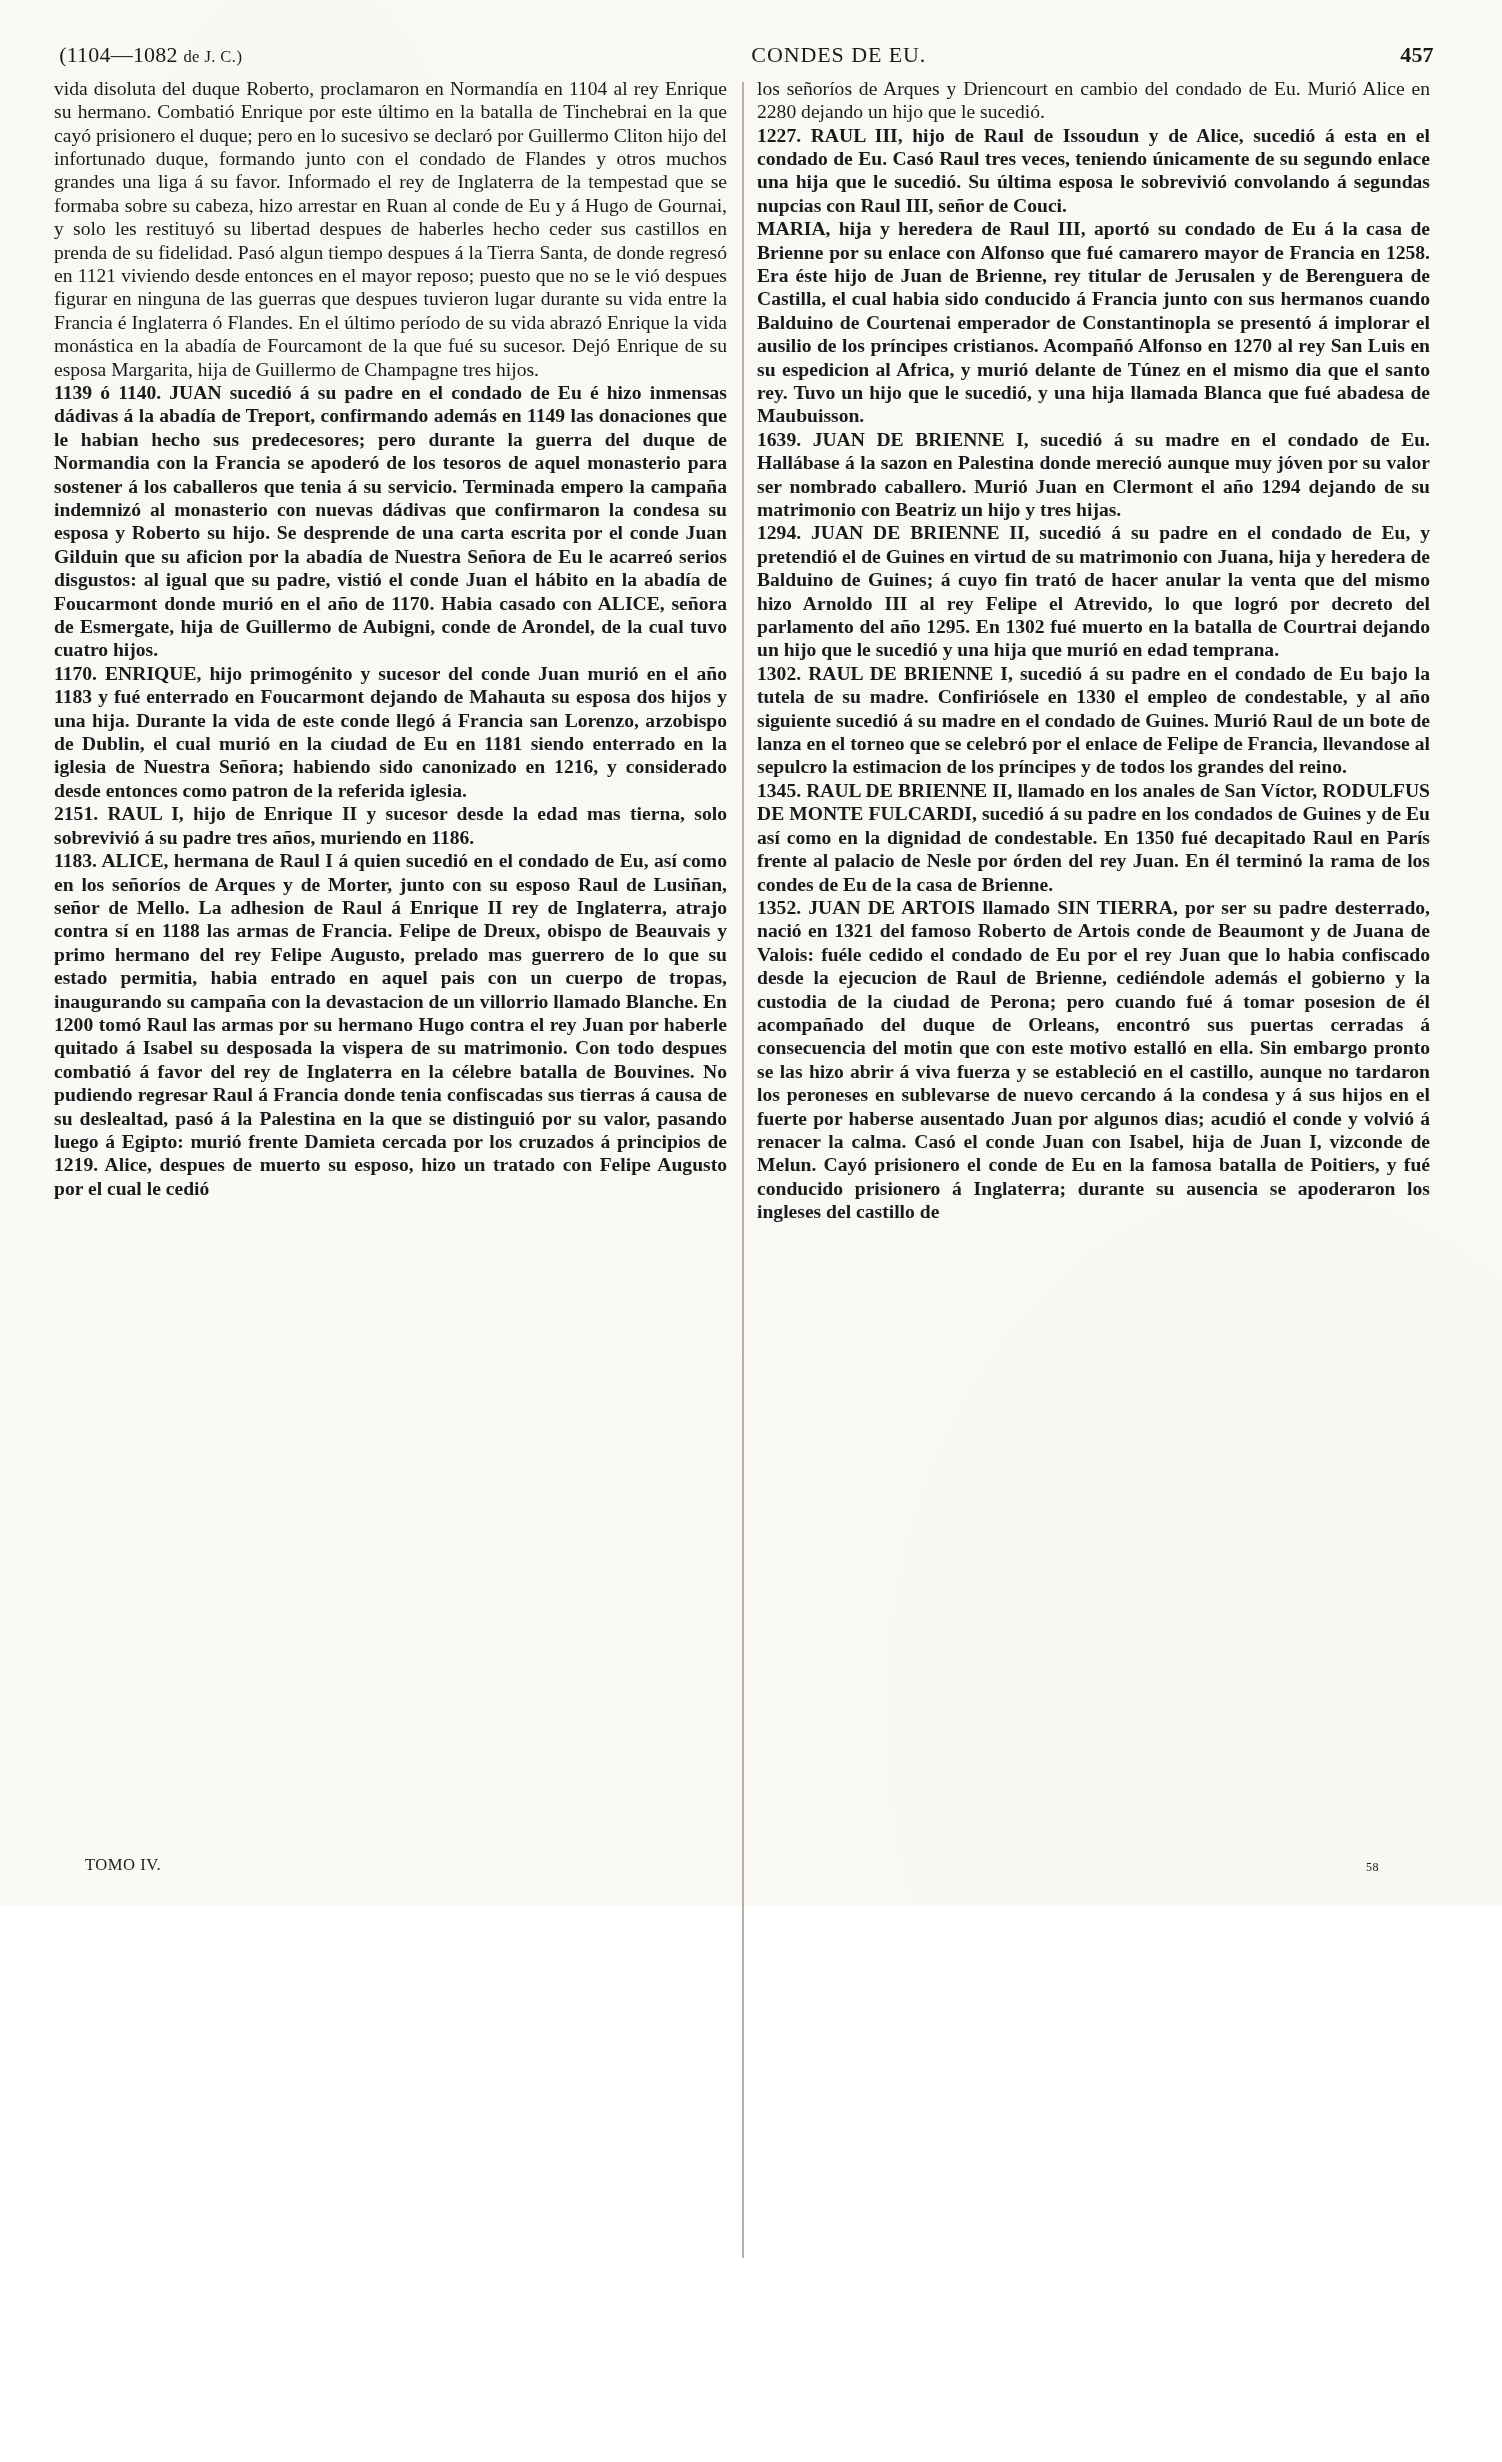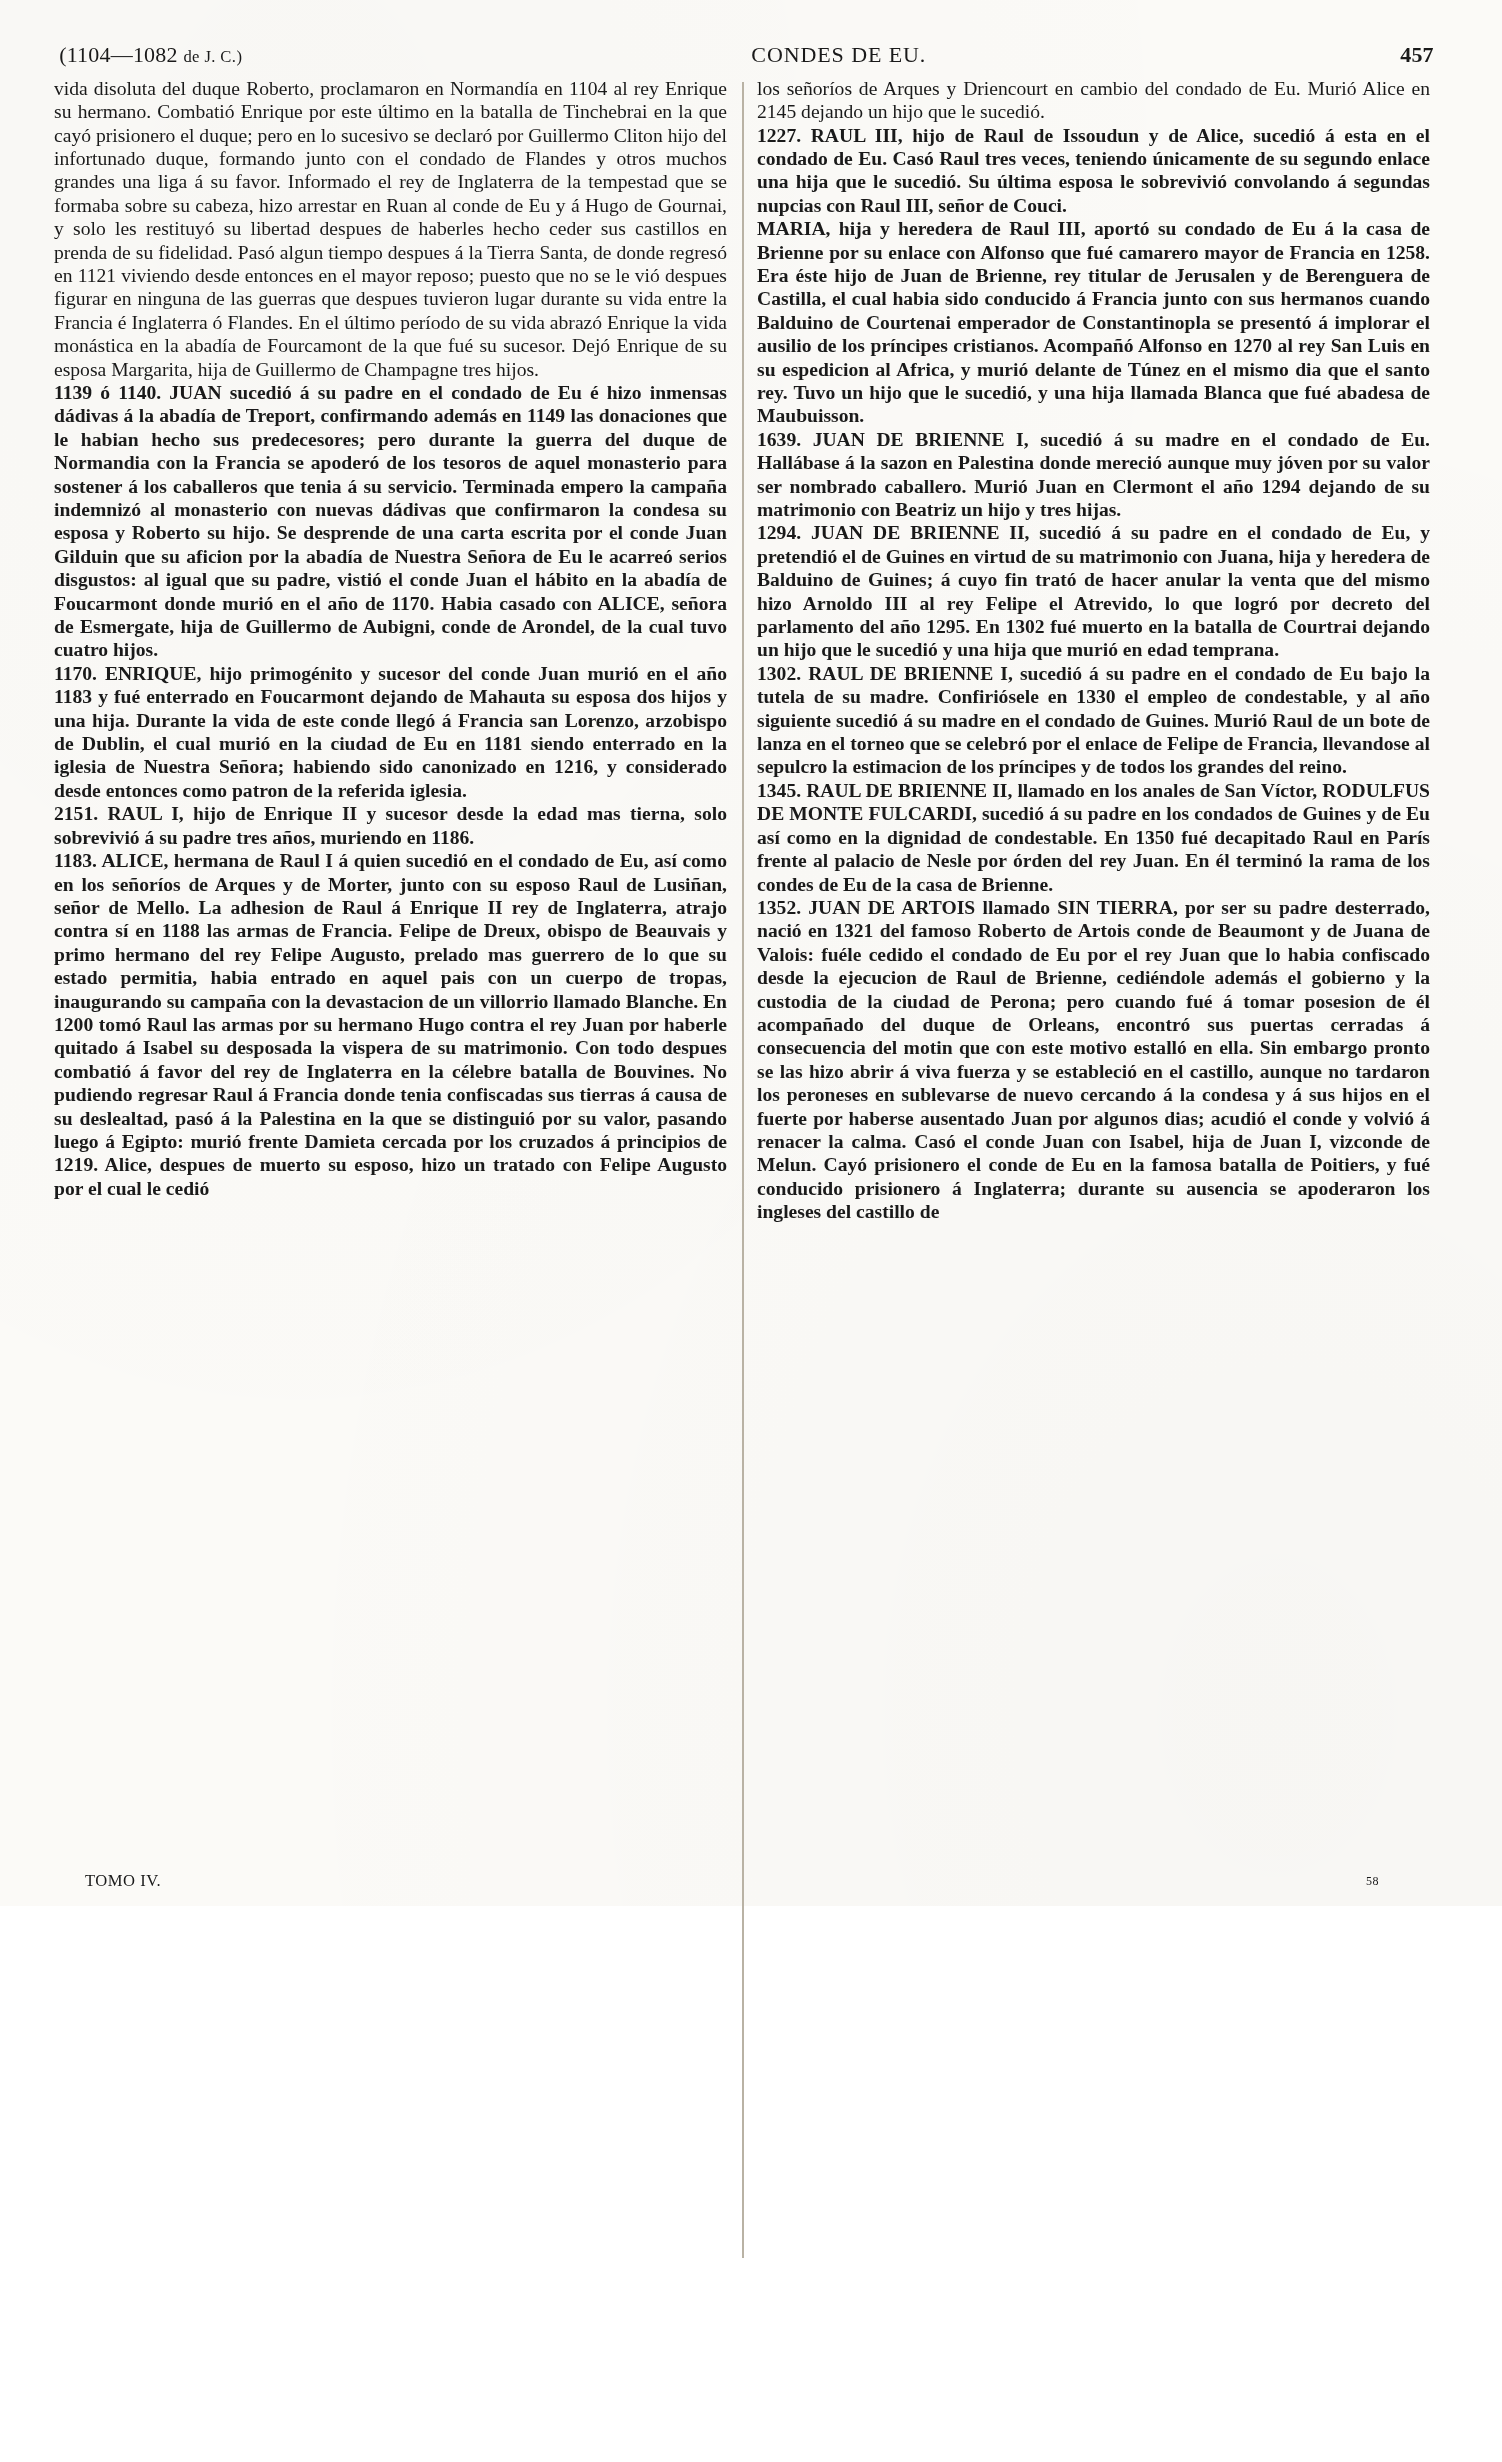--- a/index.html
+++ b/index.html
@@ -82,24 +82,24 @@
     top: 5.2px;
     width: 1.7px;
     height: 2176px;
     background: #b9b2a4;
   }
   
   .footer {
     position: absolute;
     left: 54px;
     right: 54px;
-    bottom: 15px;
+    bottom: 31px;
     display: flex;
     justify-content: space-between;
-    align-items: center;
+    align-items: flex-end;
     font-size: 16.6px;
     letter-spacing: 0.5px;
   }
   .footer .tomo {
     padding-left: 31px;
     font-variant: small-caps;
   }
   .footer .signature {
     padding-right: 70px;
     font-size: 12px;
@@ -133,21 +133,21 @@
       <p>vida disoluta del duque Roberto, proclamaron en Normandía en 1104 al rey Enrique su hermano. Combatió Enrique por este último en la batalla de Tinchebrai en la que cayó prisionero el duque; pero en lo sucesivo se declaró por Guillermo Cliton hijo del infortunado duque, formando junto con el condado de Flandes y otros muchos grandes una liga á su favor. Informado el rey de Inglaterra de la tempestad que se formaba sobre su cabeza, hizo arrestar en Ruan al conde de Eu y á Hugo de Gournai, y solo les restituyó su libertad despues de haberles hecho ceder sus castillos en prenda de su fidelidad. Pasó algun tiempo despues á la Tierra Santa, de donde regresó en 1121 viviendo desde entonces en el mayor reposo; puesto que no se le vió despues figurar en ninguna de las guerras que despues tuvieron lugar durante su vida entre la Francia é Inglaterra ó Flandes. En el último período de su vida abrazó Enrique la vida monástica en la abadía de Fourcamont de la que fué su sucesor. Dejó Enrique de su esposa Margarita, hija de Guillermo de Champagne tres hijos.</p>
       <p class="indent">1139 ó 1140. JUAN sucedió á su padre en el condado de Eu é hizo inmensas dádivas á la abadía de Treport, confirmando además en 1149 las donaciones que le habian hecho sus predecesores; pero durante la guerra del duque de Normandia con la Francia se apoderó de los tesoros de aquel monasterio para sostener á los caballeros que tenia á su servicio. Terminada empero la campaña indemnizó al monasterio con nuevas dádivas que confirmaron la condesa su esposa y Roberto su hijo. Se desprende de una carta escrita por el conde Juan Gilduin que su aficion por la abadía de Nuestra Señora de Eu le acarreó serios disgustos: al igual que su padre, vistió el conde Juan el hábito en la abadía de Foucarmont donde murió en el año de 1170. Habia casado con ALICE, señora de Esmergate, hija de Guillermo de Aubigni, conde de Arondel, de la cual tuvo cuatro hijos.</p>
       <p class="indent">1170. ENRIQUE, hijo primogénito y sucesor del conde Juan murió en el año 1183 y fué enterrado en Foucarmont dejando de Mahauta su esposa dos hijos y una hija. Durante la vida de este conde llegó á Francia san Lorenzo, arzobispo de Dublin, el cual murió en la ciudad de Eu en 1181 siendo enterrado en la iglesia de Nuestra Señora; habiendo sido canonizado en 1216, y considerado desde entonces como patron de la referida iglesia.</p>
       <p class="indent">2151. RAUL I, hijo de Enrique II y sucesor desde la edad mas tierna, solo sobrevivió á su padre tres años, muriendo en 1186.</p>
       <p class="indent">1183. ALICE, hermana de Raul I á quien sucedió en el condado de Eu, así como en los señoríos de Arques y de Morter, junto con su esposo Raul de Lusiñan, señor de Mello. La adhesion de Raul á Enrique II rey de Inglaterra, atrajo contra sí en 1188 las armas de Francia. Felipe de Dreux, obispo de Beauvais y primo hermano del rey Felipe Augusto, prelado mas guerrero de lo que su estado permitia, habia entrado en aquel pais con un cuerpo de tropas, inaugurando su campaña con la devastacion de un villorrio llamado Blanche. En 1200 tomó Raul las armas por su hermano Hugo contra el rey Juan por haberle quitado á Isabel su desposada la vispera de su matrimonio. Con todo despues combatió á favor del rey de Inglaterra en la célebre batalla de Bouvines. No pudiendo regresar Raul á Francia donde tenia confiscadas sus tierras á causa de su deslealtad, pasó á la Palestina en la que se distinguió por su valor, pasando luego á Egipto: murió frente Damieta cercada por los cruzados á principios de 1219. Alice, despues de muerto su esposo, hizo un tratado con Felipe Augusto por el cual le cedió</p>
     </div>
 
     <div class="divider"></div>
 
     <div class="col">
-      <p>los señoríos de Arques y Driencourt en cambio del condado de Eu. Murió Alice en 2145 dejando un hijo que le sucedió.</p>
+      <p>los señoríos de Arques y Driencourt en cambio del condado de Eu. Murió Alice en 2280 dejando un hijo que le sucedió.</p>
       <p class="indent">1227. RAUL III, hijo de Raul de Issoudun y de Alice, sucedió á esta en el condado de Eu. Casó Raul tres veces, teniendo únicamente de su segundo enlace una hija que le sucedió. Su última esposa le sobrevivió convolando á segundas nupcias con Raul III, señor de Couci.</p>
       <p class="indent">MARIA, hija y heredera de Raul III, aportó su condado de Eu á la casa de Brienne por su enlace con Alfonso que fué camarero mayor de Francia en 1258. Era éste hijo de Juan de Brienne, rey titular de Jerusalen y de Berenguera de Castilla, el cual habia sido conducido á Francia junto con sus hermanos cuando Balduino de Courtenai emperador de Constantinopla se presentó á implorar el ausilio de los príncipes cristianos. Acompañó Alfonso en 1270 al rey San Luis en su espedicion al Africa, y murió delante de Túnez en el mismo dia que el santo rey. Tuvo un hijo que le sucedió, y una hija llamada Blanca que fué abadesa de Maubuisson.</p>
       <p class="indent">1639. JUAN DE BRIENNE I, sucedió á su madre en el condado de Eu. Hallábase á la sazon en Palestina donde mereció aunque muy jóven por su valor ser nombrado caballero. Murió Juan en Clermont el año 1294 dejando de su matrimonio con Beatriz un hijo y tres hijas.</p>
       <p class="indent">1294. JUAN DE BRIENNE II, sucedió á su padre en el condado de Eu, y pretendió el de Guines en virtud de su matrimonio con Juana, hija y heredera de Balduino de Guines; á cuyo fin trató de hacer anular la venta que del mismo hizo Arnoldo III al rey Felipe el Atrevido, lo que logró por decreto del parlamento del año 1295. En 1302 fué muerto en la batalla de Courtrai dejando un hijo que le sucedió y una hija que murió en edad temprana.</p>
       <p class="indent">1302. RAUL DE BRIENNE I, sucedió á su padre en el condado de Eu bajo la tutela de su madre. Confiriósele en 1330 el empleo de condestable, y al año siguiente sucedió á su madre en el condado de Guines. Murió Raul de un bote de lanza en el torneo que se celebró por el enlace de Felipe de Francia, llevandose al sepulcro la estimacion de los príncipes y de todos los grandes del reino.</p>
       <p class="indent">1345. RAUL DE BRIENNE II, llamado en los anales de San Víctor, RODULFUS DE MONTE FULCARDI, sucedió á su padre en los condados de Guines y de Eu así como en la dignidad de condestable. En 1350 fué decapitado Raul en París frente al palacio de Nesle por órden del rey Juan. En él terminó la rama de los condes de Eu de la casa de Brienne.</p>
       <p class="indent">1352. JUAN DE ARTOIS llamado SIN TIERRA, por ser su padre desterrado, nació en 1321 del famoso Roberto de Artois conde de Beaumont y de Juana de Valois: fuéle cedido el condado de Eu por el rey Juan que lo habia confiscado desde la ejecucion de Raul de Brienne, cediéndole además el gobierno y la custodia de la ciudad de Perona; pero cuando fué á tomar posesion de él acompañado del duque de Orleans, encontró sus puertas cerradas á consecuencia del motin que con este motivo estalló en ella. Sin embargo pronto se las hizo abrir á viva fuerza y se estableció en el castillo, aunque no tardaron los peroneses en sublevarse de nuevo cercando á la condesa y á sus hijos en el fuerte por haberse ausentado Juan por algunos dias; acudió el conde y volvió á renacer la calma. Casó el conde Juan con Isabel, hija de Juan I, vizconde de Melun. Cayó prisionero el conde de Eu en la famosa batalla de Poitiers, y fué conducido prisionero á Inglaterra; durante su ausencia se apoderaron los ingleses del castillo de</p>
     </div>
   </div>
 

